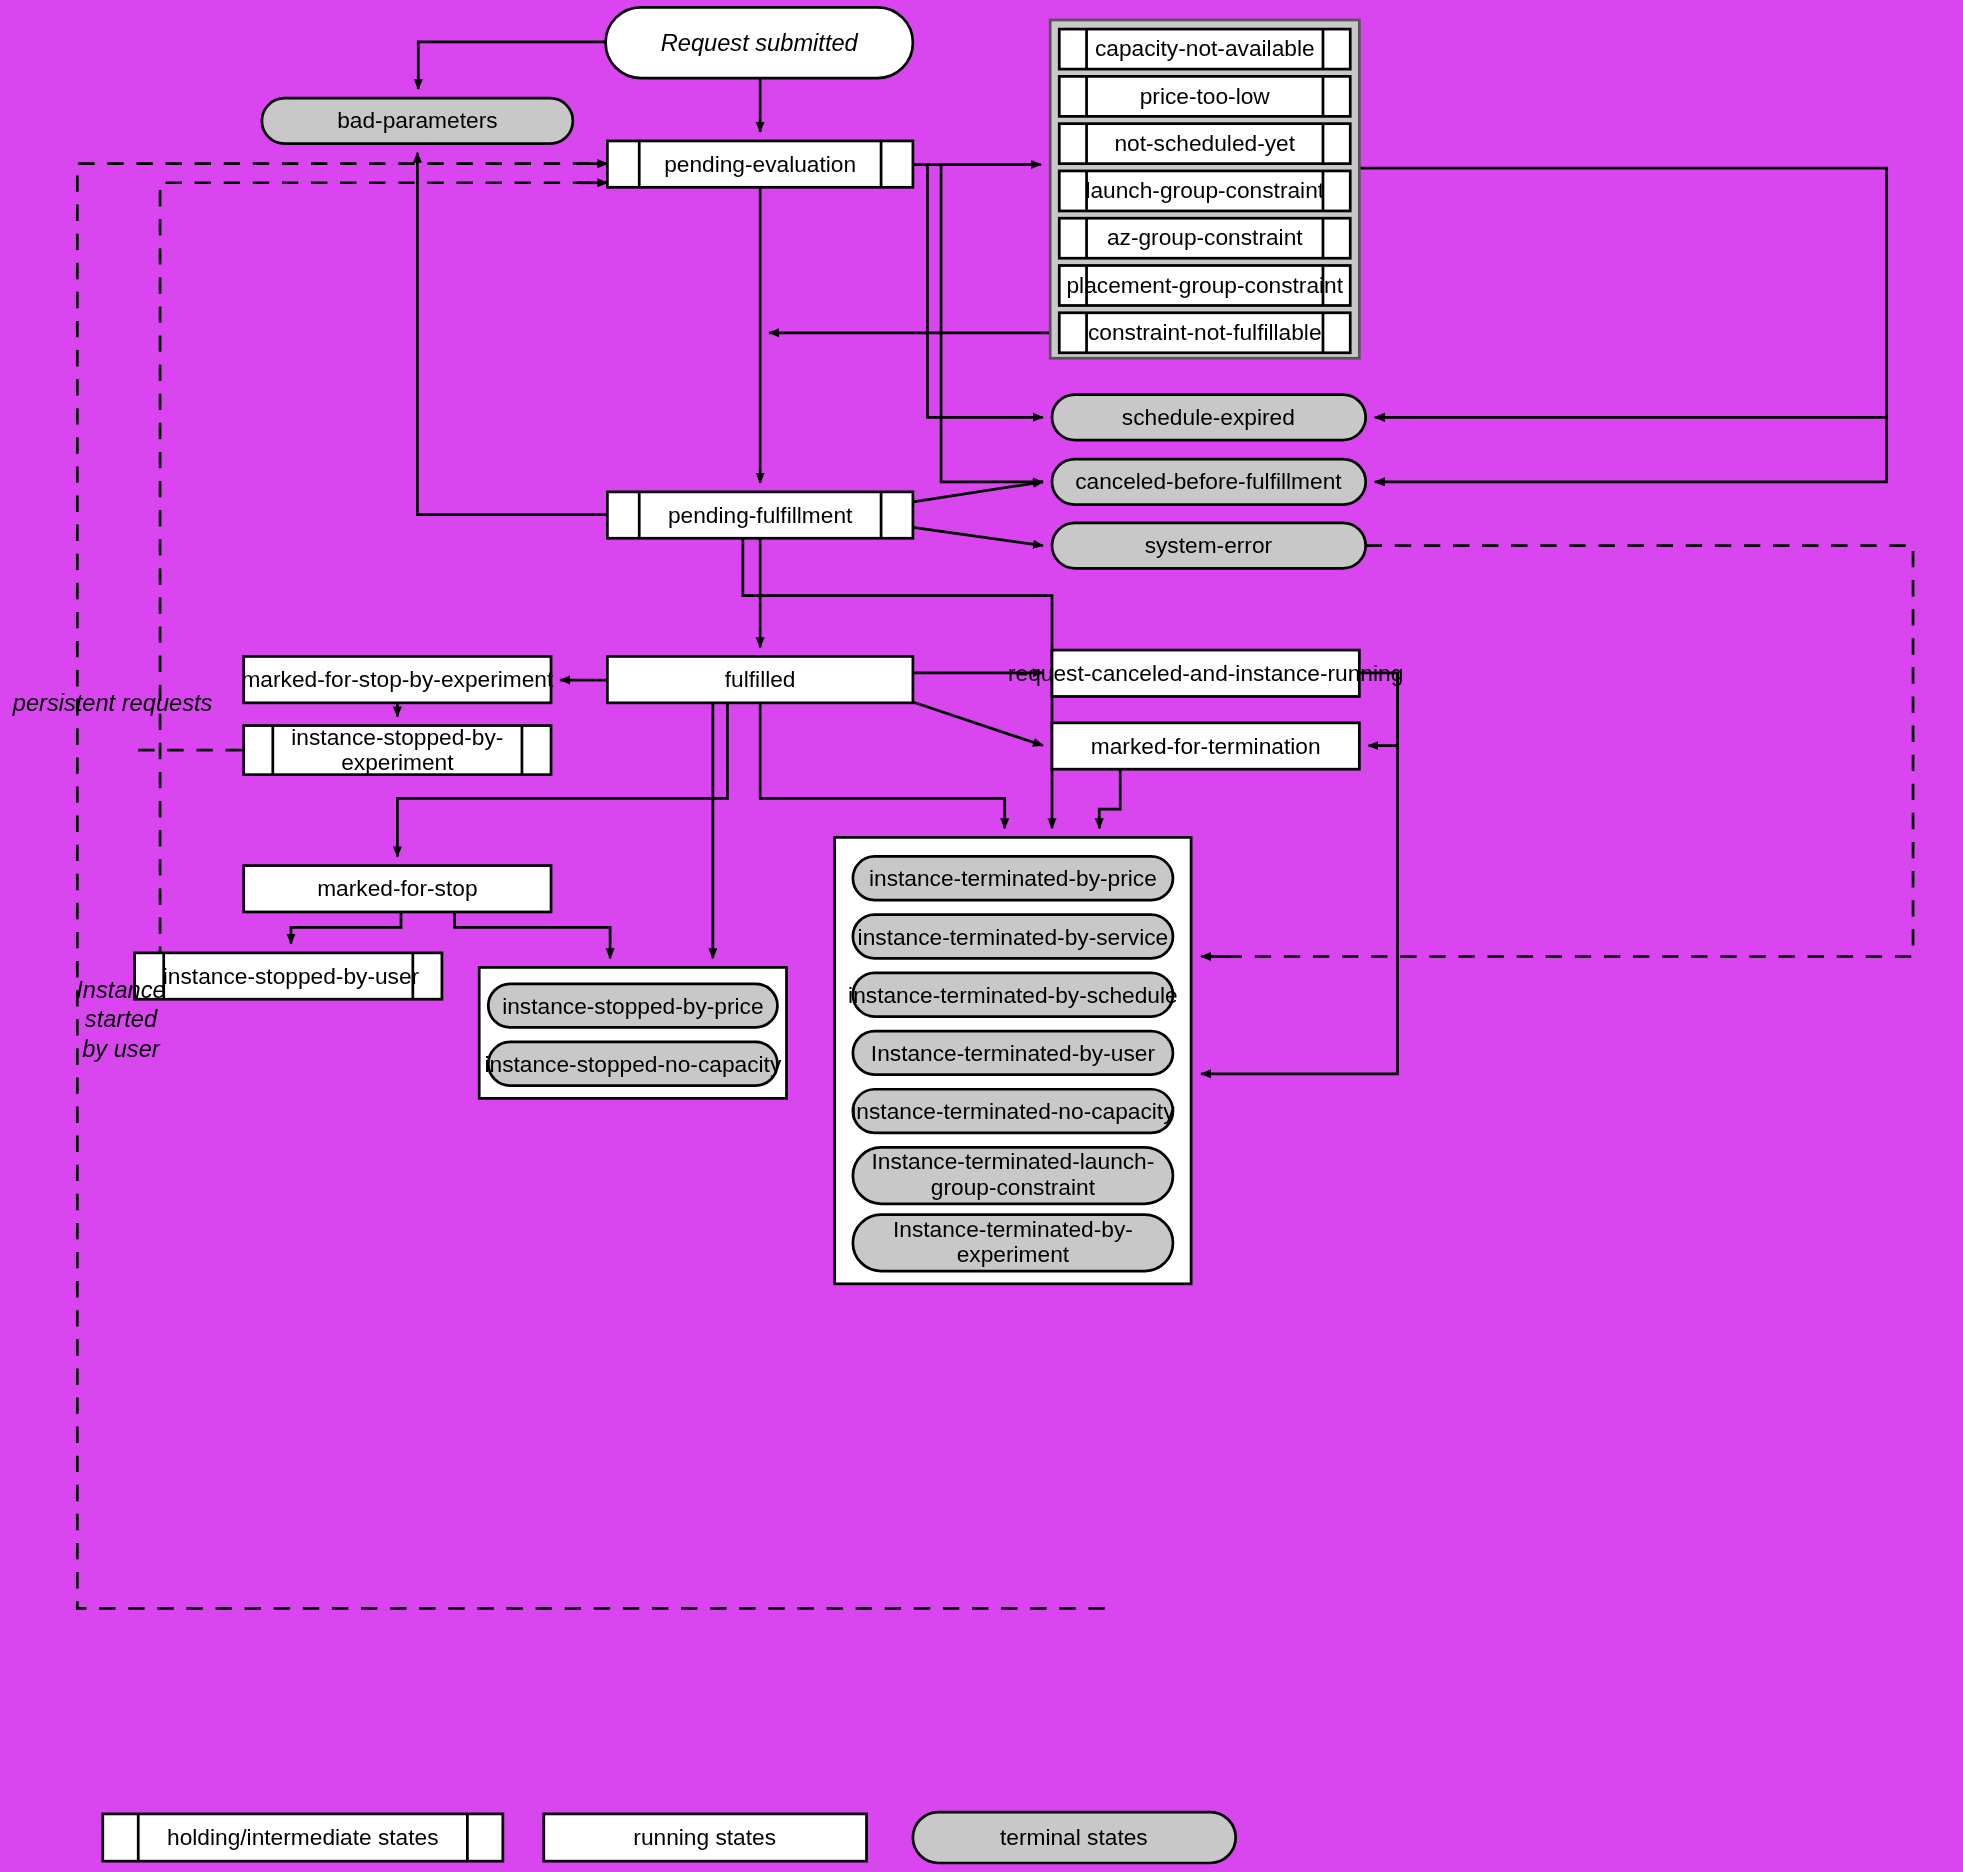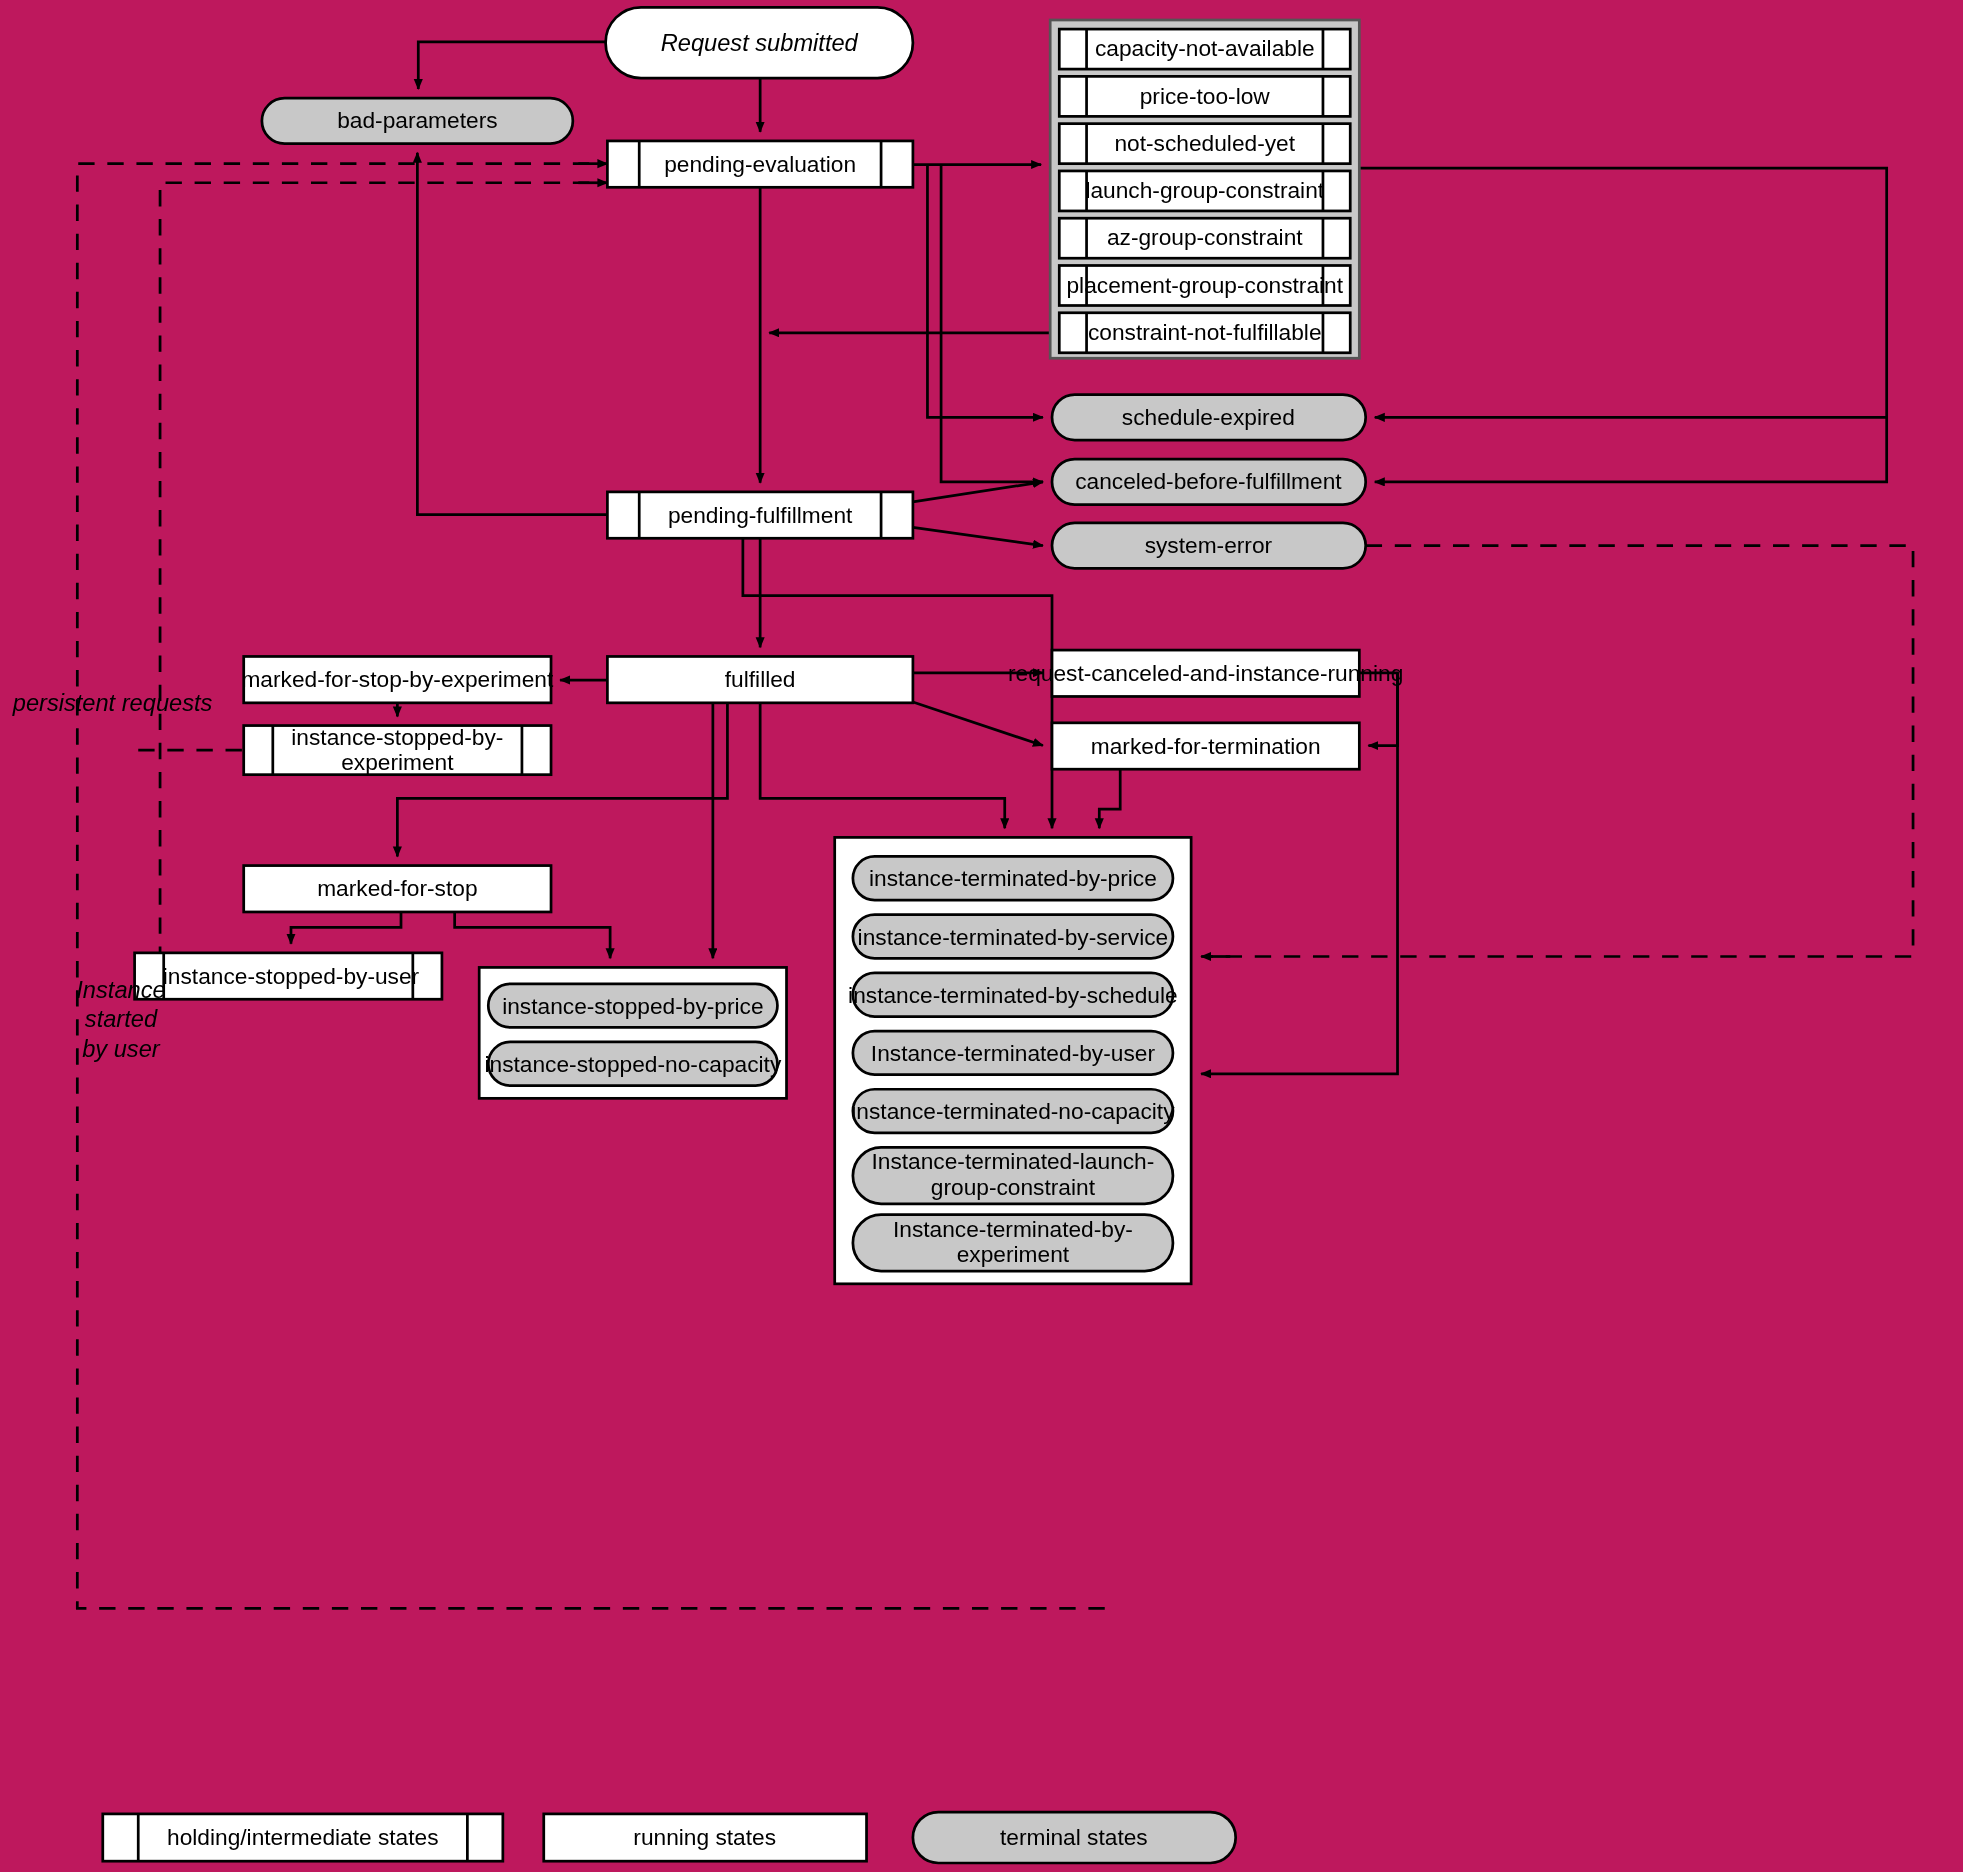--- a/index.html
+++ b/index.html
@@ -1,17 +1,17 @@
 <!DOCTYPE html>
 <html style="font-size:14.5px"><head>
 <meta charset="utf-8">
 <style>
   html,body{margin:0;padding:0;background:#ffffff;}
   body{width:1964px;height:1873px;font-family:"Liberation Sans",sans-serif;}
-  #stage{position:relative;width:1964px;height:1873px;overflow:hidden;background:#be185d;}
+  #stage{position:relative;width:1964px;height:1873px;overflow:hidden;background:#d946ef;}
   svg{display:block;}
   .nodeLabel{font-family:"Liberation Sans",sans-serif;font-size:25px;fill:#000;}
   .nodeLabelItalic{font-family:"Liberation Sans",sans-serif;font-size:26px;font-style:italic;fill:#000;}
   .sideLabel{font-family:"Liberation Sans",sans-serif;font-size:26px;font-style:italic;fill:#000;}
   .legendLabel{font-family:"Liberation Sans Narrow","Liberation Sans",sans-serif;font-size:25px;fill:#000;}
   .shape-run{fill:#ffffff;stroke:#000000;stroke-width:3;}
   .shape-hold{fill:#ffffff;stroke:#000000;stroke-width:3;}
   .shape-term{fill:#c8c8c8;stroke:#000000;stroke-width:3;}
   .grp-gray{fill:#c8c8c8;stroke:#555555;stroke-width:3;}
   .grp-plain{fill:#ffffff;stroke:#000000;stroke-width:3;}

